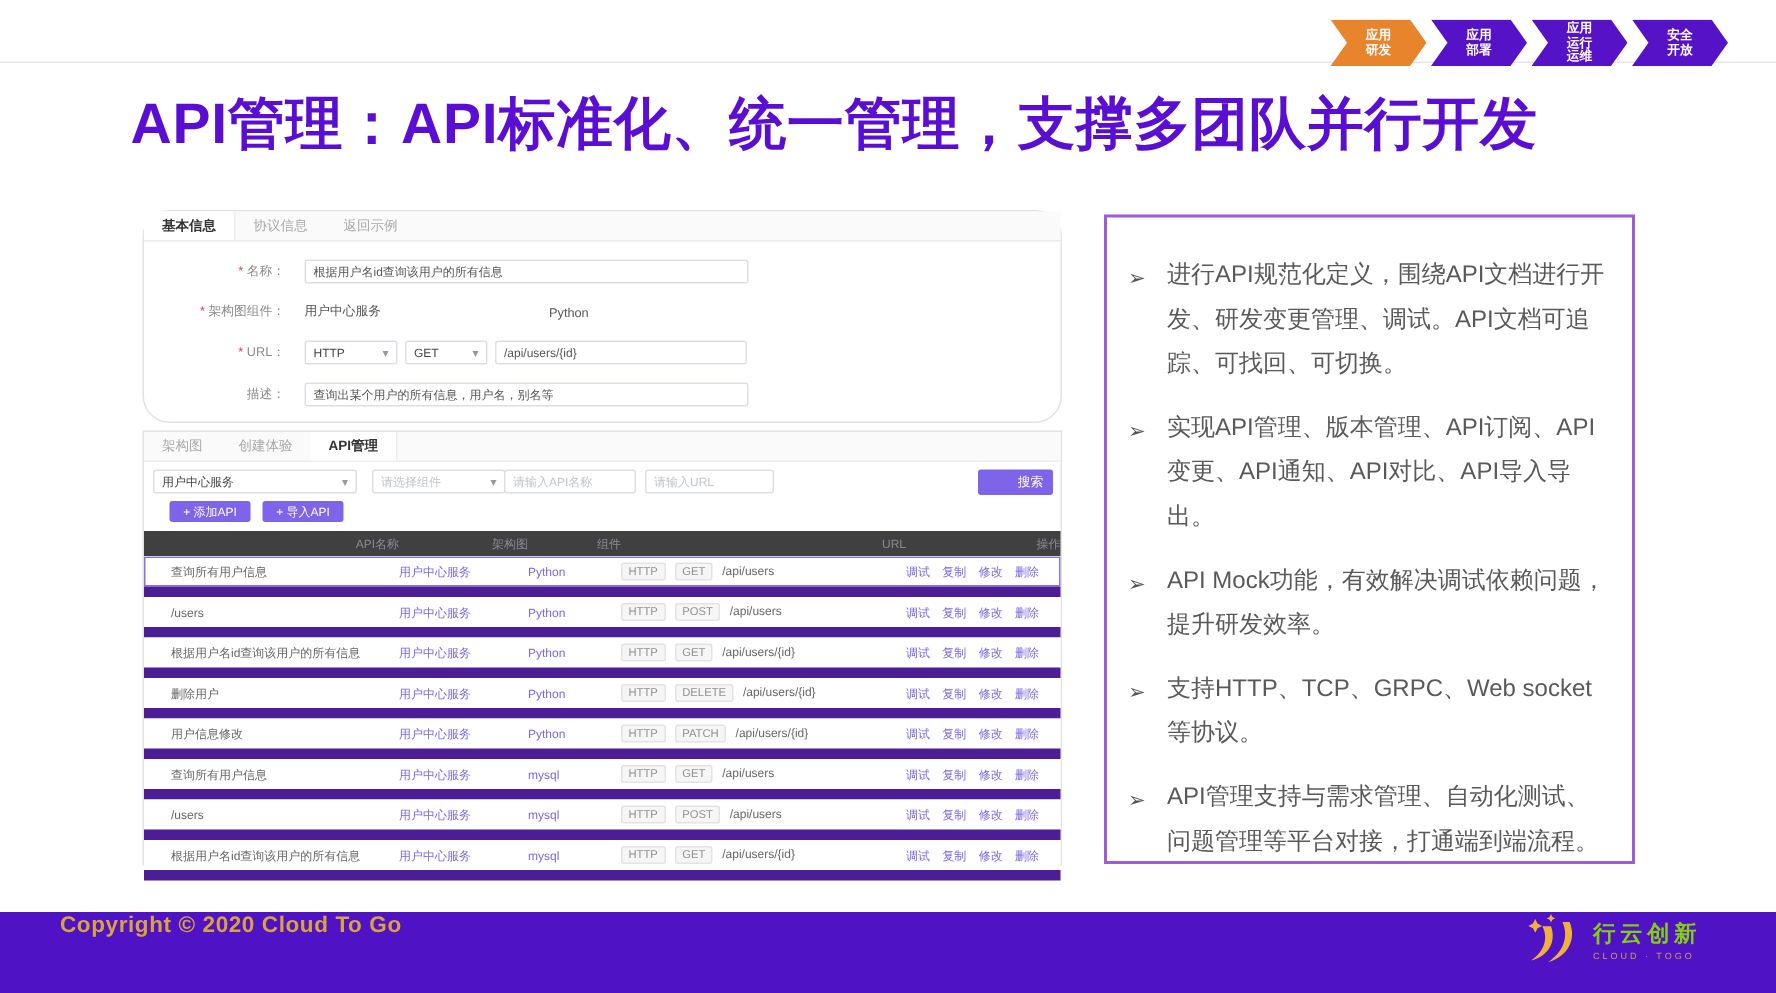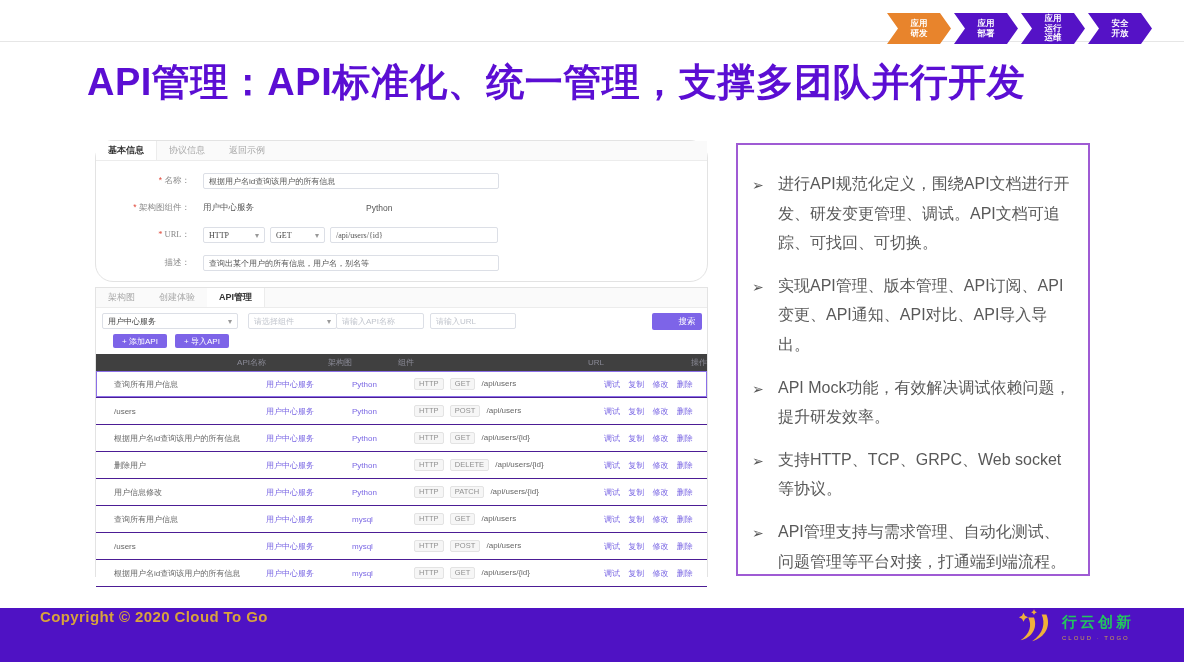--- a/index.html
+++ b/index.html
@@ -45,40 +45,40 @@
   .filter-row { position:absolute; top:25px; left:0; right:0; height:16px; }
   .filter-row > * { position:absolute; top:0; }
   .btn { background:#7d64e8; color:#fff; border:none; border-radius:2px; font-size:8px; font-family:inherit; display:flex; align-items:center; justify-content:center; }
   .btn-search { left:556px; width:50px; height:17px; font-size:8.5px;padding-left:20px; }
   .btn-row { position:absolute; top:46px; left:17px; display:flex; gap:8px; }
   .btn-row .btn { width:54px; height:14px; }
 
   .table { position:absolute; top:66px; left:0; right:0; font-size:8px; }
   .thead, .trow { display:grid; grid-template-columns:152px 86px 62px 190px 1fr; align-items:center; padding-left:18px; }
   .thead { height:17px; background:#404040; color:#8a8a96;text-align:right; }
-  .trow { height:27px; border-bottom:1px solid #4c1d95; background:#fff; }
+  .trow { height:27px; border-bottom:7px solid #4c1d95; background:#fff; }
   .trow.selected { box-shadow:inset 0 0 0 1px #8b6fe8; }
   .cell-name { color:#666; padding-right:6px; overflow:hidden; white-space:nowrap; }
   .link { color:#7b68e4; }
   .badge { display:inline-block; font-size:7.5px; color:#909090; background:#f6f6f6; border:1px solid #e3e3e3; border-radius:2px; padding:1px 4px; margin-right:4px; line-height:1.1; }
   .url-path { color:#666; }
   .cell-actions .link { margin-right:6px; }
 
   
   .bullets-panel { position:absolute; left:736px; top:143px; width:354px; height:433px; border:2px solid #9f5bd4; background:#fff; padding:24px 15px 0 14px; }
   .bullets { list-style:none; }
   .bullets li { display:flex; margin-bottom:13px; font-size:16px; line-height:1.85; color:#595959; }
   .bullet-marker { flex:none; width:26px; font-size:14px; color:#555; padding-top:4px; }
 
   
   .footer { position:absolute; left:0; top:608px; width:100%; height:54px; background:#4f12c4; display:flex; align-items:flex-start; }
   .copyright { margin-left:40px; color:#d8a33c; font-weight:bold; font-size:15px; letter-spacing:0.4px; }
   .logo { position:absolute; right:50px; display:flex; align-items:center; gap:7px; }
   .logo-text { display:flex; flex-direction:column; }
-  .logo-cn { color:#22c55e; font-size:15px; font-weight:bold; letter-spacing:3px; }
+  .logo-cn { color:#84cc16; font-size:15px; font-weight:bold; letter-spacing:3px; }
   .logo-en { color:#c9a14c; font-size:6px; letter-spacing:2px; margin-top:3px; }
 </style>
 </head>
 <body>
 
 <div class="top-line"></div>
 
 <div class="steps">
 
 <div class="step active">应用
@@ -105,21 +105,21 @@
     <div class="flabel req">名称：</div>
     <input class="txt-input" style="width: 296px;" value="根据用户名id查询该用户的所有信息">
   </div>
 
   <div class="frow" style="top:61px;">
     <div class="flabel req">架构图组件：</div>
     <span class="fvalue">用户中心服务</span>
     <span class="fvalue" style="margin-left:112px;">Python</span>
   </div>
 
-  <div class="frow" style="top:86px;font-family:Liberation Serif, serif;">
+  <div class="frow" style="top:86px;">
     <div class="flabel req">URL：</div>
     <div class="selbox" style="width:62px; margin-right:5px;">
       <span>HTTP</span>
       <span class="caret"></span>
     </div>
     <div class="selbox" style="width:55px; margin-right:5px;">
       <span>GET</span>
       <span class="caret"></span>
     </div>
     <input class="txt-input" style="width: 168px;" value="/api/users/{id}">

